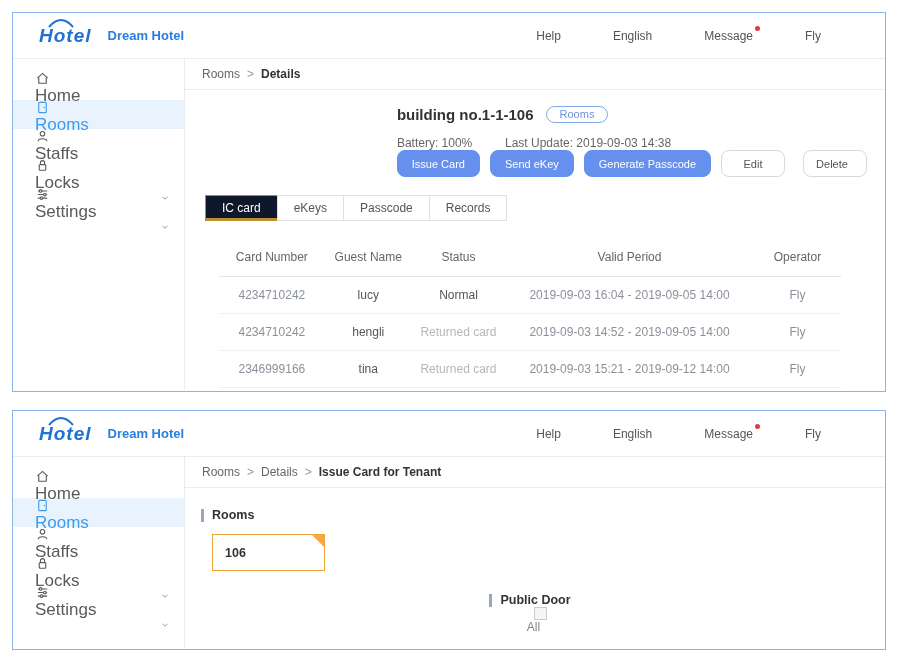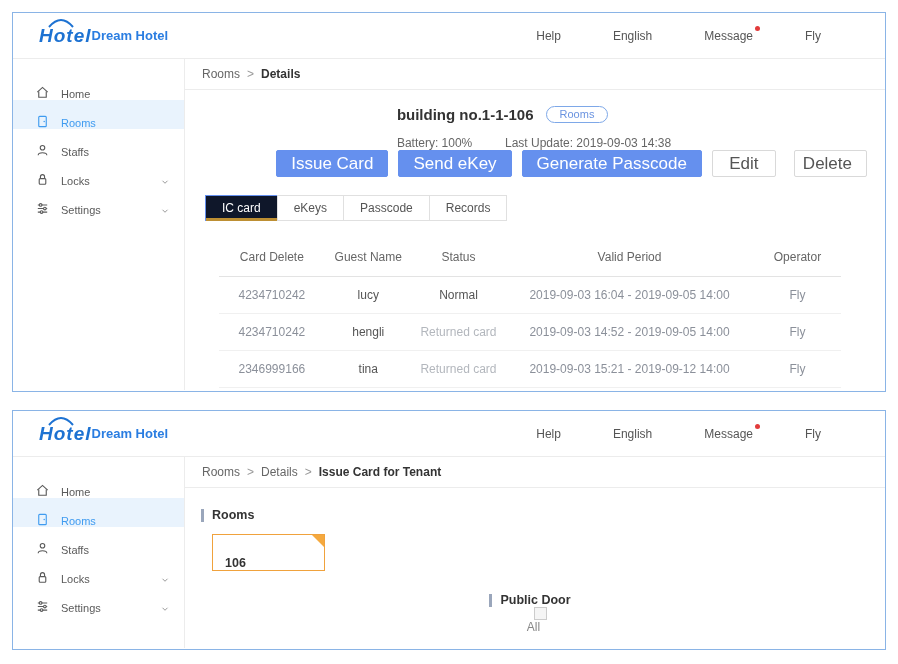--- a/index.html
+++ b/index.html
@@ -8,29 +8,29 @@
 
   .panel { border:1px solid #8ab4e6; background:#fff; width:874px; overflow:hidden; }
   .panel.p1 { height:380px; }
   .panel.p2 { height:240px; margin-top:18px; }
 
   
   .hdr { height:46px; display:flex; align-items:center; padding:0 22px 0 26px; border-bottom:1px solid #ececec; }
   .logo { display:flex; align-items:center; }
   .logo-mark { position:relative; color:#1d72d2; font-weight:bold; font-size:19px; letter-spacing:1px; font-style:italic; }
   .logo-arc { position:absolute; top:-7px; left:7px; }
-  .brand-name { color:#2a7de1; font-weight:bold; font-size:13px; margin-left:0; }
+  .brand-name { color:#2a7de1; font-weight:bold; font-size:13px; margin-left:16px; }
   .hdr-nav { margin-left:auto; display:flex; align-items:flex-end; font-size:12px; color:#555; padding-right:42px; }
   .nav-item { margin-left:52px; cursor:pointer; position:relative; }
   .dot { position:absolute; top:-3px; right:-7px; width:5px; height:5px; border-radius:50%; background:#e23b3b; }
 
   
   .body-row { display:flex; height:calc(100% - 47px); }
   .sidebar { width:172px; border-right:1px solid #ececec; padding-top:12px; flex:none; }
-  .side-item { height:29px; display:flex; align-items:flex-end; padding:0 14px 0 22px; font-size:11px; color:#5a5a5a; cursor:pointer; }
+  .side-item { height:29px; display:flex; align-items:flex-start; padding:0 14px 0 22px; font-size:17px; color:#5a5a5a; cursor:pointer;flex-direction:column; }
   .side-item.active { background:#e9f3fd; color:#3f9bf0; }
   .icn { width:15px; height:15px; margin-right:11px; display:inline-flex; flex:none; }
   .icn svg { width:100%; height:100%; }
   .chev { margin-left:auto; width:10px; height:10px; display:inline-flex; color:#9a9a9a; }
   .chev svg { width:100%; height:100%; }
 
   .main { flex:1; display:flex; flex-direction:column; min-width:0; }
   .crumb { height:31px; flex:none; display:flex; align-items:center; padding:0 17px; font-size:12px; color:#666; border-bottom:1px solid #ececec; }
   .crumb span { margin-right:7px; }
   .crumb .lnk { cursor:pointer; }
@@ -40,21 +40,21 @@
   
   .p1-content { padding:16px 18px 0 16px; }
   .title-row { display:flex; align-items:center;flex-direction:column; }
   .room-title-line { display:flex; align-items:center; }
   .room-title { font-size:15px; font-weight:bold; color:#333; }
   .room-tag { border:1px solid #7ea8e8; color:#6a93e0; font-size:11px; padding:1px 13px 2px; border-radius:10px; margin-left:12px; }
   .meta-line { margin-top:13px; font-size:12px; color:#666; }
   .meta-line .lbl { color:#666; }
   .meta-line .gap { display:inline-block; width:26px; }
   .btns { margin-left:auto; display:flex; align-items:center; }
-  .btn { height:27px; font-size:17px; border-radius:2px; padding:0 14px; display:inline-flex; align-items:center; justify-content:center; cursor:pointer; margin-left:10px; white-space:nowrap; }
+  .btn { height:27px; font-size:11px; border-radius:8px; padding:0 14px; display:inline-flex; align-items:center; justify-content:center; cursor:pointer; margin-left:10px; white-space:nowrap; }
   .btn.primary { background:#6590ee; color:#fff; border:1px solid #6590ee; }
   .btn.plain { background:#fff; border:1px solid #d9d9d9; color:#555; min-width:64px; }
   .btn.plain.last { margin-left:18px;padding-left:8px; }
 
   .tabs { display:flex; margin-top:18px; margin-left:4px; }
   .tab { border:1px solid #e0e0e0; height:26px; line-height:24px; padding:0 16px; font-size:12px; color:#555; margin-right:-1px; background:#fff; cursor:pointer; position:relative; }
   .tab.active { background:#0f172a; border-color:#6590ee; color:#fff; }
   .tab.active::after { content:""; position:absolute; left:0; right:0; bottom:-1px; height:3px; background:#bd8f33; }
 
   .table-wrap { margin:20px 26px 0 18px; }
@@ -63,21 +63,21 @@
   td { text-align:center; padding:11px 4px; border-bottom:1px solid #f0f0f0; color:#8b909a; }
   td.c-guest { color:#555; }
   td.c-status { color:#555; }
   td.c-status.muted { color:#b3b7bd; }
   col.c1 { width:17%; } col.c2 { width:14%; } col.c3 { width:15%; } col.c4 { width:40%; } col.c5 { width:14%; }
 
   
   .p2-content { padding:20px 26px 0 16px; }
   .sec-label { display:flex; align-items:center; font-size:12.5px; font-weight:bold; color:#333; }
   .sec-label::before { content:""; width:3px; height:13px; background:#9aa6bb; margin-right:8px; }
-  .room-box { margin:12px 0 0 11px; width:113px; height:37px; border:1px solid #f0a23d; position:relative; display:flex; align-items:flex-end; padding-left:12px; font-size:12.5px; font-weight:bold; color:#333; cursor:pointer; background:#fff; }
+  .room-box { margin:12px 0 0 11px; width:113px; height:37px; border:1px solid #f0a23d; position:relative; display:flex; align-items:center; padding-left:12px; font-size:12.5px; font-weight:bold; color:#333; cursor:pointer; background:#fff; }
   .corner { position:absolute; top:0; right:0; width:0; height:0; border-top:12px solid #f5a93f; border-left:12px solid transparent; }
   .pd-row { margin-top:22px; display:flex; align-items:center;flex-direction:column; }
   .checkbox { width:13px; height:13px; border:1px solid #ccc; background:#f5f5f5; display:inline-block; margin-left:20px; cursor:pointer; flex:none; }
   .check-label { font-size:12px; color:#888; margin-left:7px; cursor:pointer; }
 </style>
 </head>
 <body>
 
 <div class="page">
 
@@ -204,21 +204,21 @@
             <table>
               <colgroup>
                   <col class="c1">
                   <col class="c2">
                   <col class="c3">
                   <col class="c4">
                   <col class="c5">
                 </colgroup>
               <thead>
                 <tr>
-                  <th>Card Delete</th>
+                  <th>Card Number</th>
                   <th>Guest Name</th>
                   <th>Status</th>
                   <th>Valid Period</th>
                   <th>Operator</th>
                 </tr>
               </thead>
               <tbody>
                 <tr>
                   <td>4234710242</td>
                   <td class="c-guest">lucy</td>

